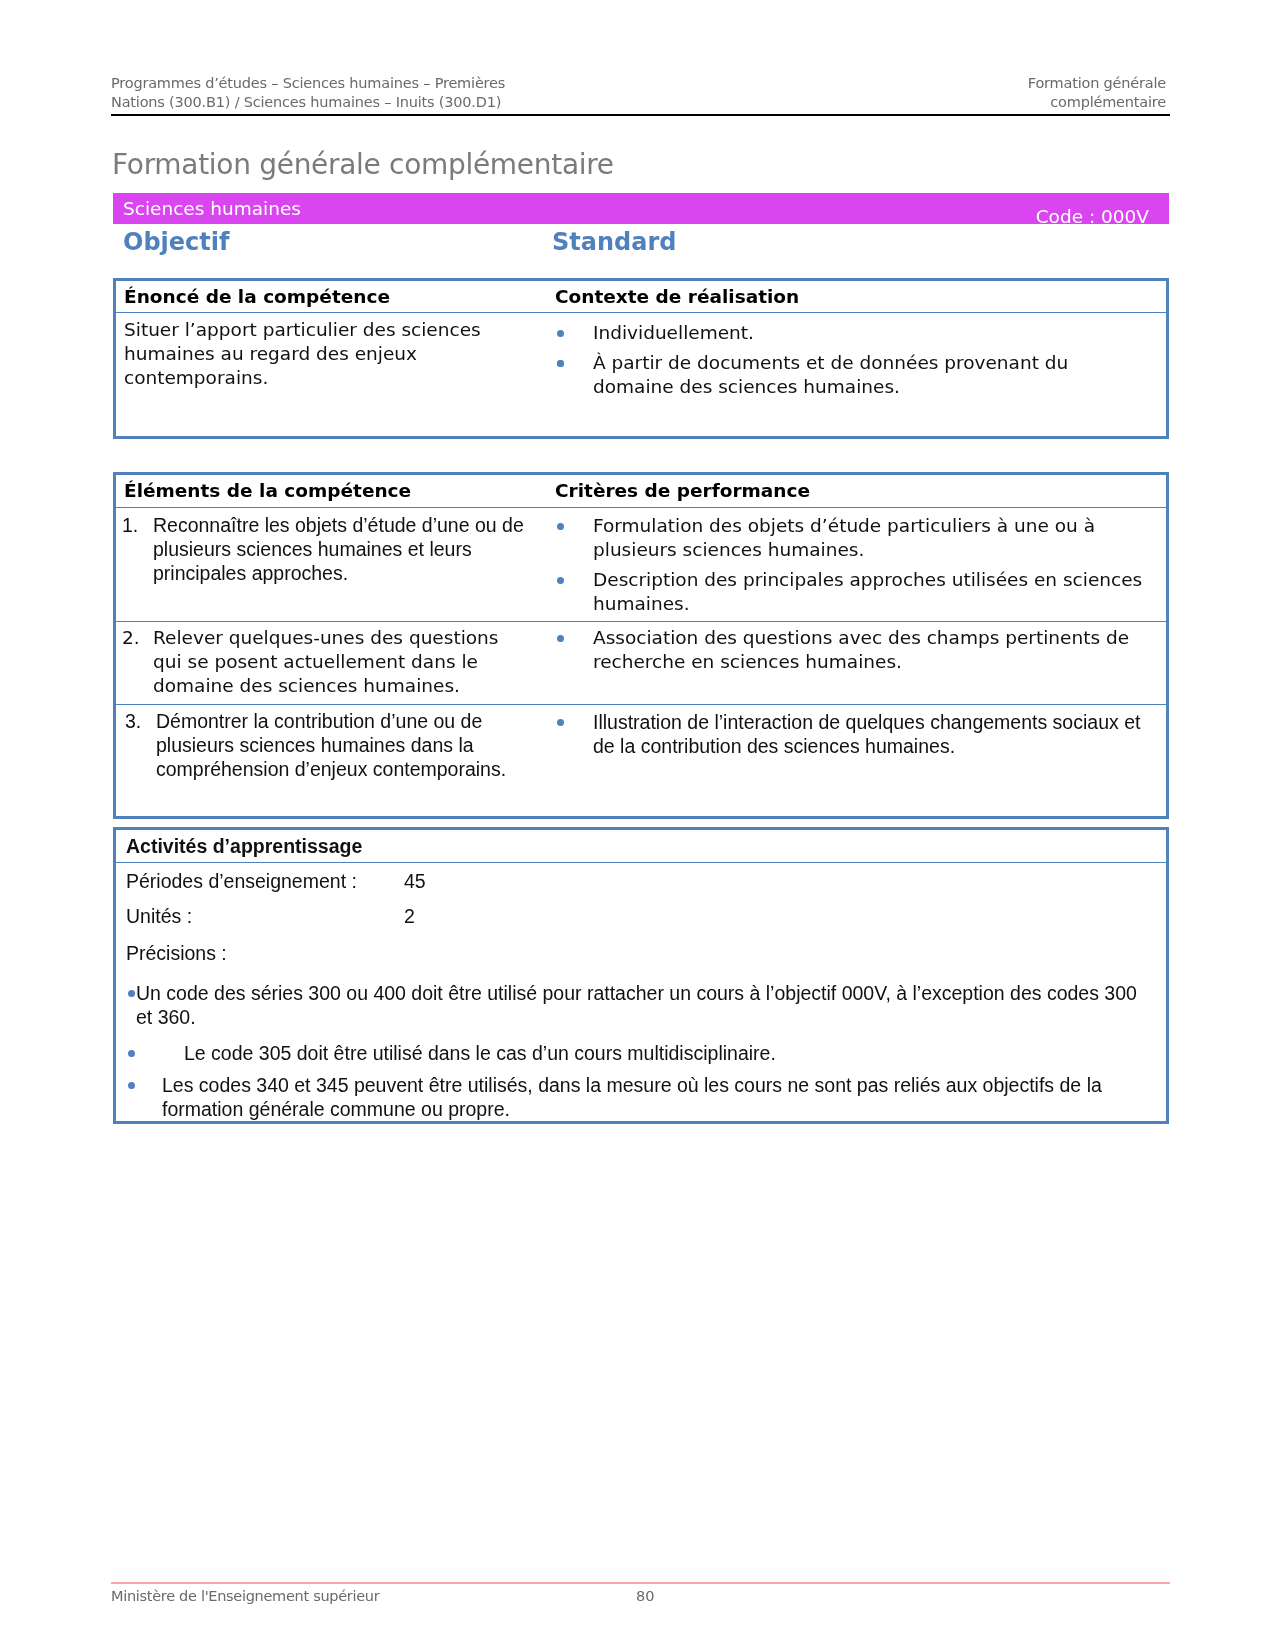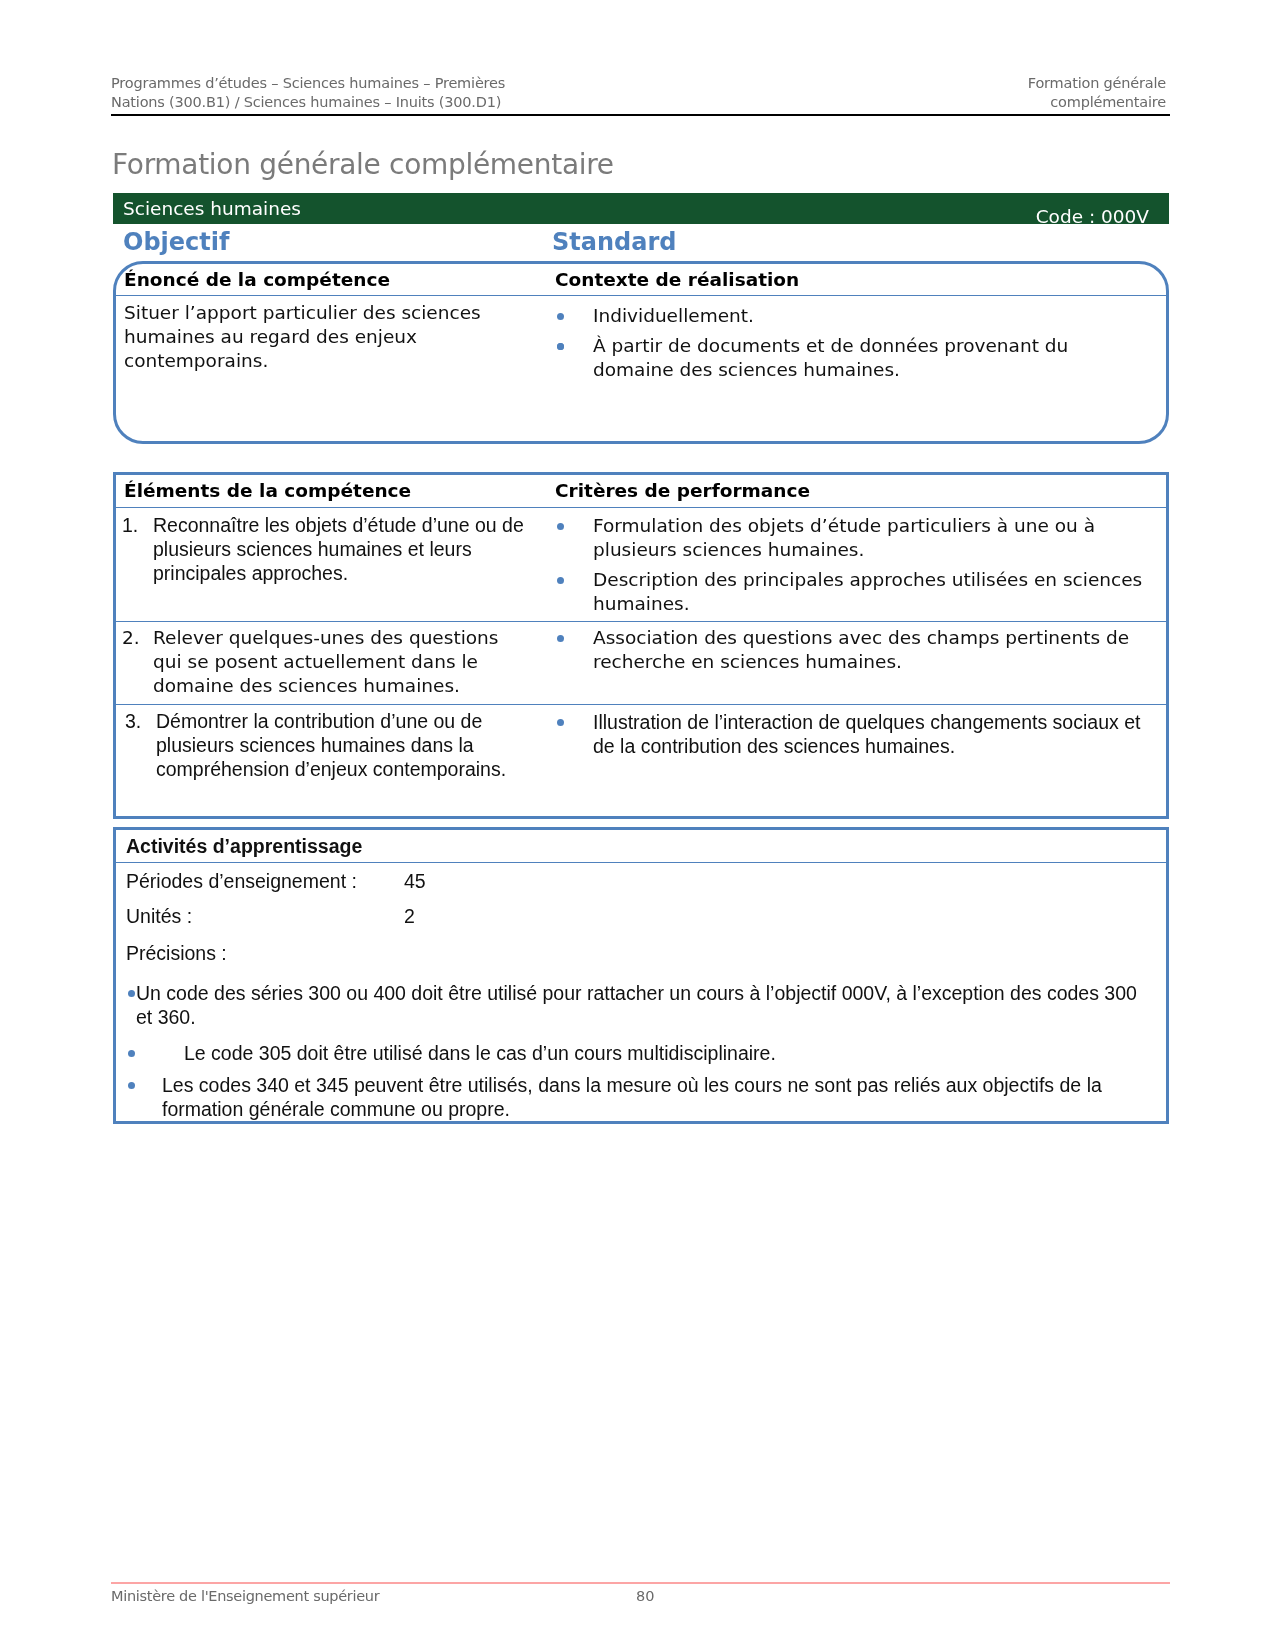--- a/index.html
+++ b/index.html
@@ -5,21 +5,21 @@
   * { box-sizing: border-box; margin: 0; padding: 0; }
   html, body { width: 1275px; height: 1650px; background: #ffffff; }
   body { position: relative; font-family: "Liberation Sans", "DejaVu Sans", sans-serif; color: #000; overflow: hidden; }
 
   .page-header { position: absolute; left: 111px; top: 74px; width: 1059px; height: 42px; border-bottom: 2px solid #000; }
   .page-header .left { position: absolute; left: 0; top: 0; font-family: "DejaVu Sans", sans-serif; font-size: 14.5px; line-height: 19px; color: #6a6a6a; letter-spacing: -0.2px; }
   .page-header .right { position: absolute; right: 4px; top: 0; text-align: right; font-family: "DejaVu Sans", sans-serif; font-size: 14.5px; line-height: 19px; color: #6a6a6a; letter-spacing: -0.2px; }
 
   .doc-title { position: absolute; left: 112px; top: 148px; font-family: "DejaVu Sans", sans-serif; font-size: 28px; color: #7b7b7b; font-weight: normal; letter-spacing: -0.3px; }
 
-  .band { position: absolute; left: 113px; top: 193px; width: 1056px; height: 31px; background: #14532d; color: #fff; font-family: "DejaVu Sans", sans-serif; font-size: 18.5px; line-height: 31px; }
+  .band { position: absolute; left: 113px; top: 193px; width: 1056px; height: 31px; background: #d946ef; color: #fff; font-family: "DejaVu Sans", sans-serif; font-size: 18.5px; line-height: 31px; }
   .band .band-left { position: absolute; left: 10px; top: 0; }
   .band .band-right { position: absolute; right: 20px; top: 8px; }
 
   .col-heads { position: absolute; left: 113px; top: 228px; width: 1056px; height: 32px; text-decoration: underline; }
   .col-heads span { position: absolute; top: 0; font-family: "DejaVu Sans", sans-serif; font-weight: bold; font-size: 24px; color: #4f81bd; }
   .col-heads .h-left { left: 10px; }
   .col-heads .h-right { left: 439px; }
 
   .box { position: absolute; left: 113px; width: 1056px; border: 3px solid #4f81bd; }
   .box .row { position: relative; border-bottom: 1.5px solid #4f81bd; }
@@ -65,21 +65,21 @@
 <div class="band">
   <span class="band-left">Sciences humaines</span>
   <span class="band-right">Code : 000V</span>
 </div>
 
 <div class="col-heads">
   <span class="h-left">Objectif</span>
   <span class="h-right">Standard</span>
 </div>
 
-<div class="box" style="top:261px; height:183px;border-radius:30px;">
+<div class="box" style="top:278px; height:161px;">
   <div class="row" style="height:32px;">
     <div class="cell-l th" style="padding-top:2px;">Énoncé de la compétence</div>
     <div class="cell-r th" style="padding-top:2px;">Contexte de réalisation</div>
   </div>
   <div class="row" style="height:165px;">
     <div class="cell-l txt" style="padding:5px 40px 0 8px;">
       <span>Situer l’apport particulier des sciences humaines au regard des enjeux contemporains.</span>
     </div>
     <div class="cell-r" style="padding-top:8px; padding-right:30px;">
       <ul class="bl txt">

